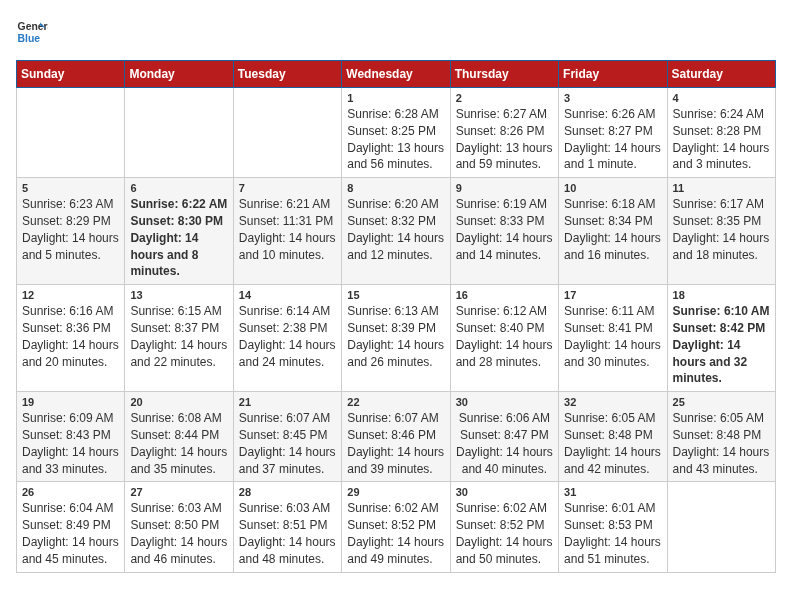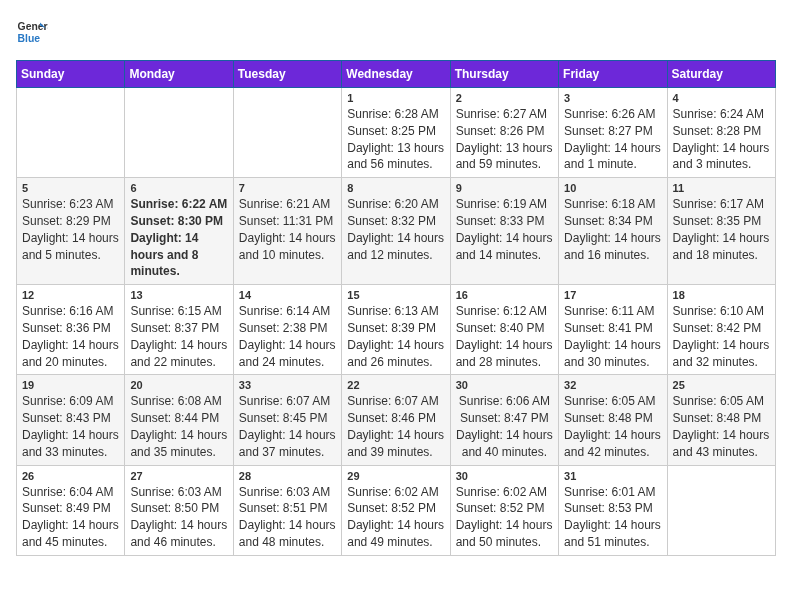--- a/index.html
+++ b/index.html
@@ -36,21 +36,21 @@
     .location {
       font-size: 14px;
       color: #555;
     }
     table {
       width: 100%;
       border-collapse: collapse;
       table-layout: fixed;
     }
     thead th {
-      background: #6d28d9;
+      background: #b91c1c;
       color: #fff;
       font-size: 12px;
       font-weight: bold;
       padding: 6px 4px;
       text-align: left;
       border: 1px solid #1a5fa0;
     }
     tbody td {
       border: 1px solid #ccc;
       vertical-align: top;
@@ -209,40 +209,40 @@
 Daylight: 14 hours and 28 minutes.</div>
         </td>
         <td>
           <div class="day-number">17</div>
           <div class="day-info" style="white-space: pre-line;">Sunrise: 6:11 AM
 Sunset: 8:41 PM
 Daylight: 14 hours and 30 minutes.</div>
         </td>
         <td>
           <div class="day-number">18</div>
-          <div class="day-info" style="white-space: pre-line;">Sunrise: 6:10 AM
+          <div class="day-info" style="white-space: pre-line; font-weight: bold;">Sunrise: 6:10 AM
 Sunset: 8:42 PM
 Daylight: 14 hours and 32 minutes.</div>
         </td>
       </tr>
       <tr>
         <td>
           <div class="day-number">19</div>
           <div class="day-info" style="white-space: pre-line;">Sunrise: 6:09 AM
 Sunset: 8:43 PM
 Daylight: 14 hours and 33 minutes.</div>
         </td>
         <td>
           <div class="day-number">20</div>
           <div class="day-info" style="white-space: pre-line;">Sunrise: 6:08 AM
 Sunset: 8:44 PM
 Daylight: 14 hours and 35 minutes.</div>
         </td>
         <td>
-          <div class="day-number">33</div>
+          <div class="day-number">21</div>
           <div class="day-info" style="white-space: pre-line;">Sunrise: 6:07 AM
 Sunset: 8:45 PM
 Daylight: 14 hours and 37 minutes.</div>
         </td>
         <td>
           <div class="day-number">22</div>
           <div class="day-info" style="white-space: pre-line;">Sunrise: 6:07 AM
 Sunset: 8:46 PM
 Daylight: 14 hours and 39 minutes.</div>
         </td>

